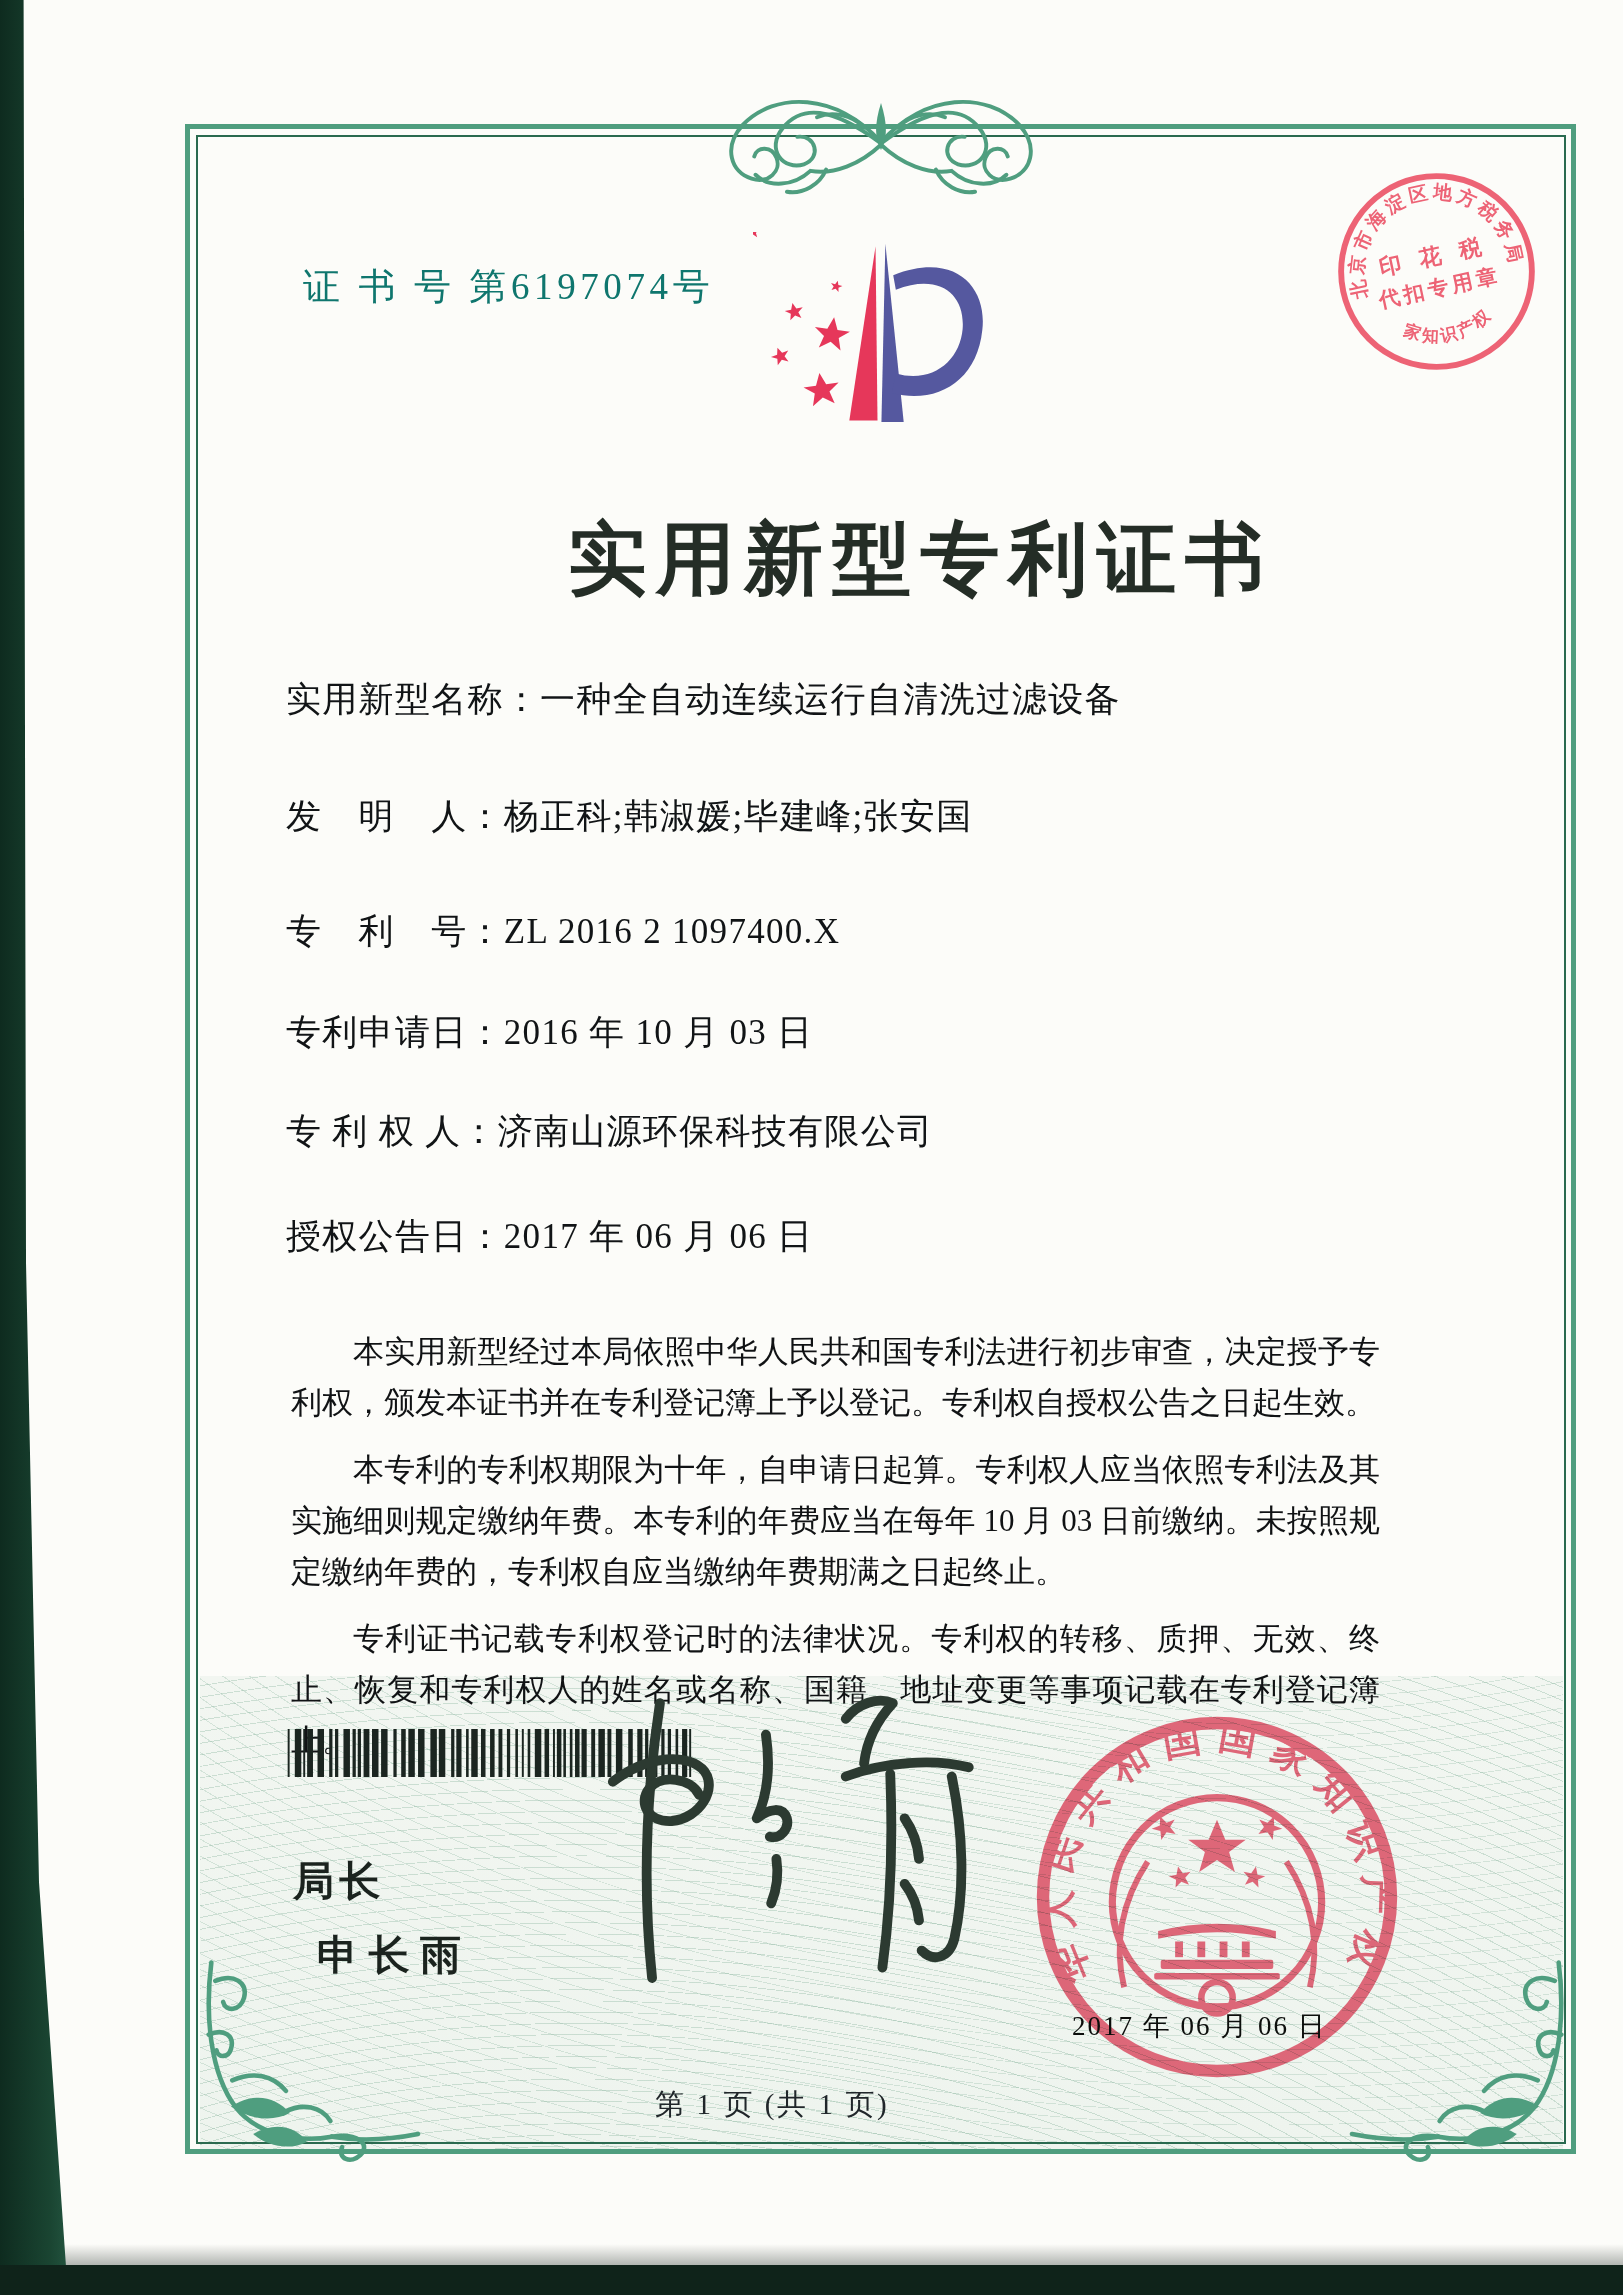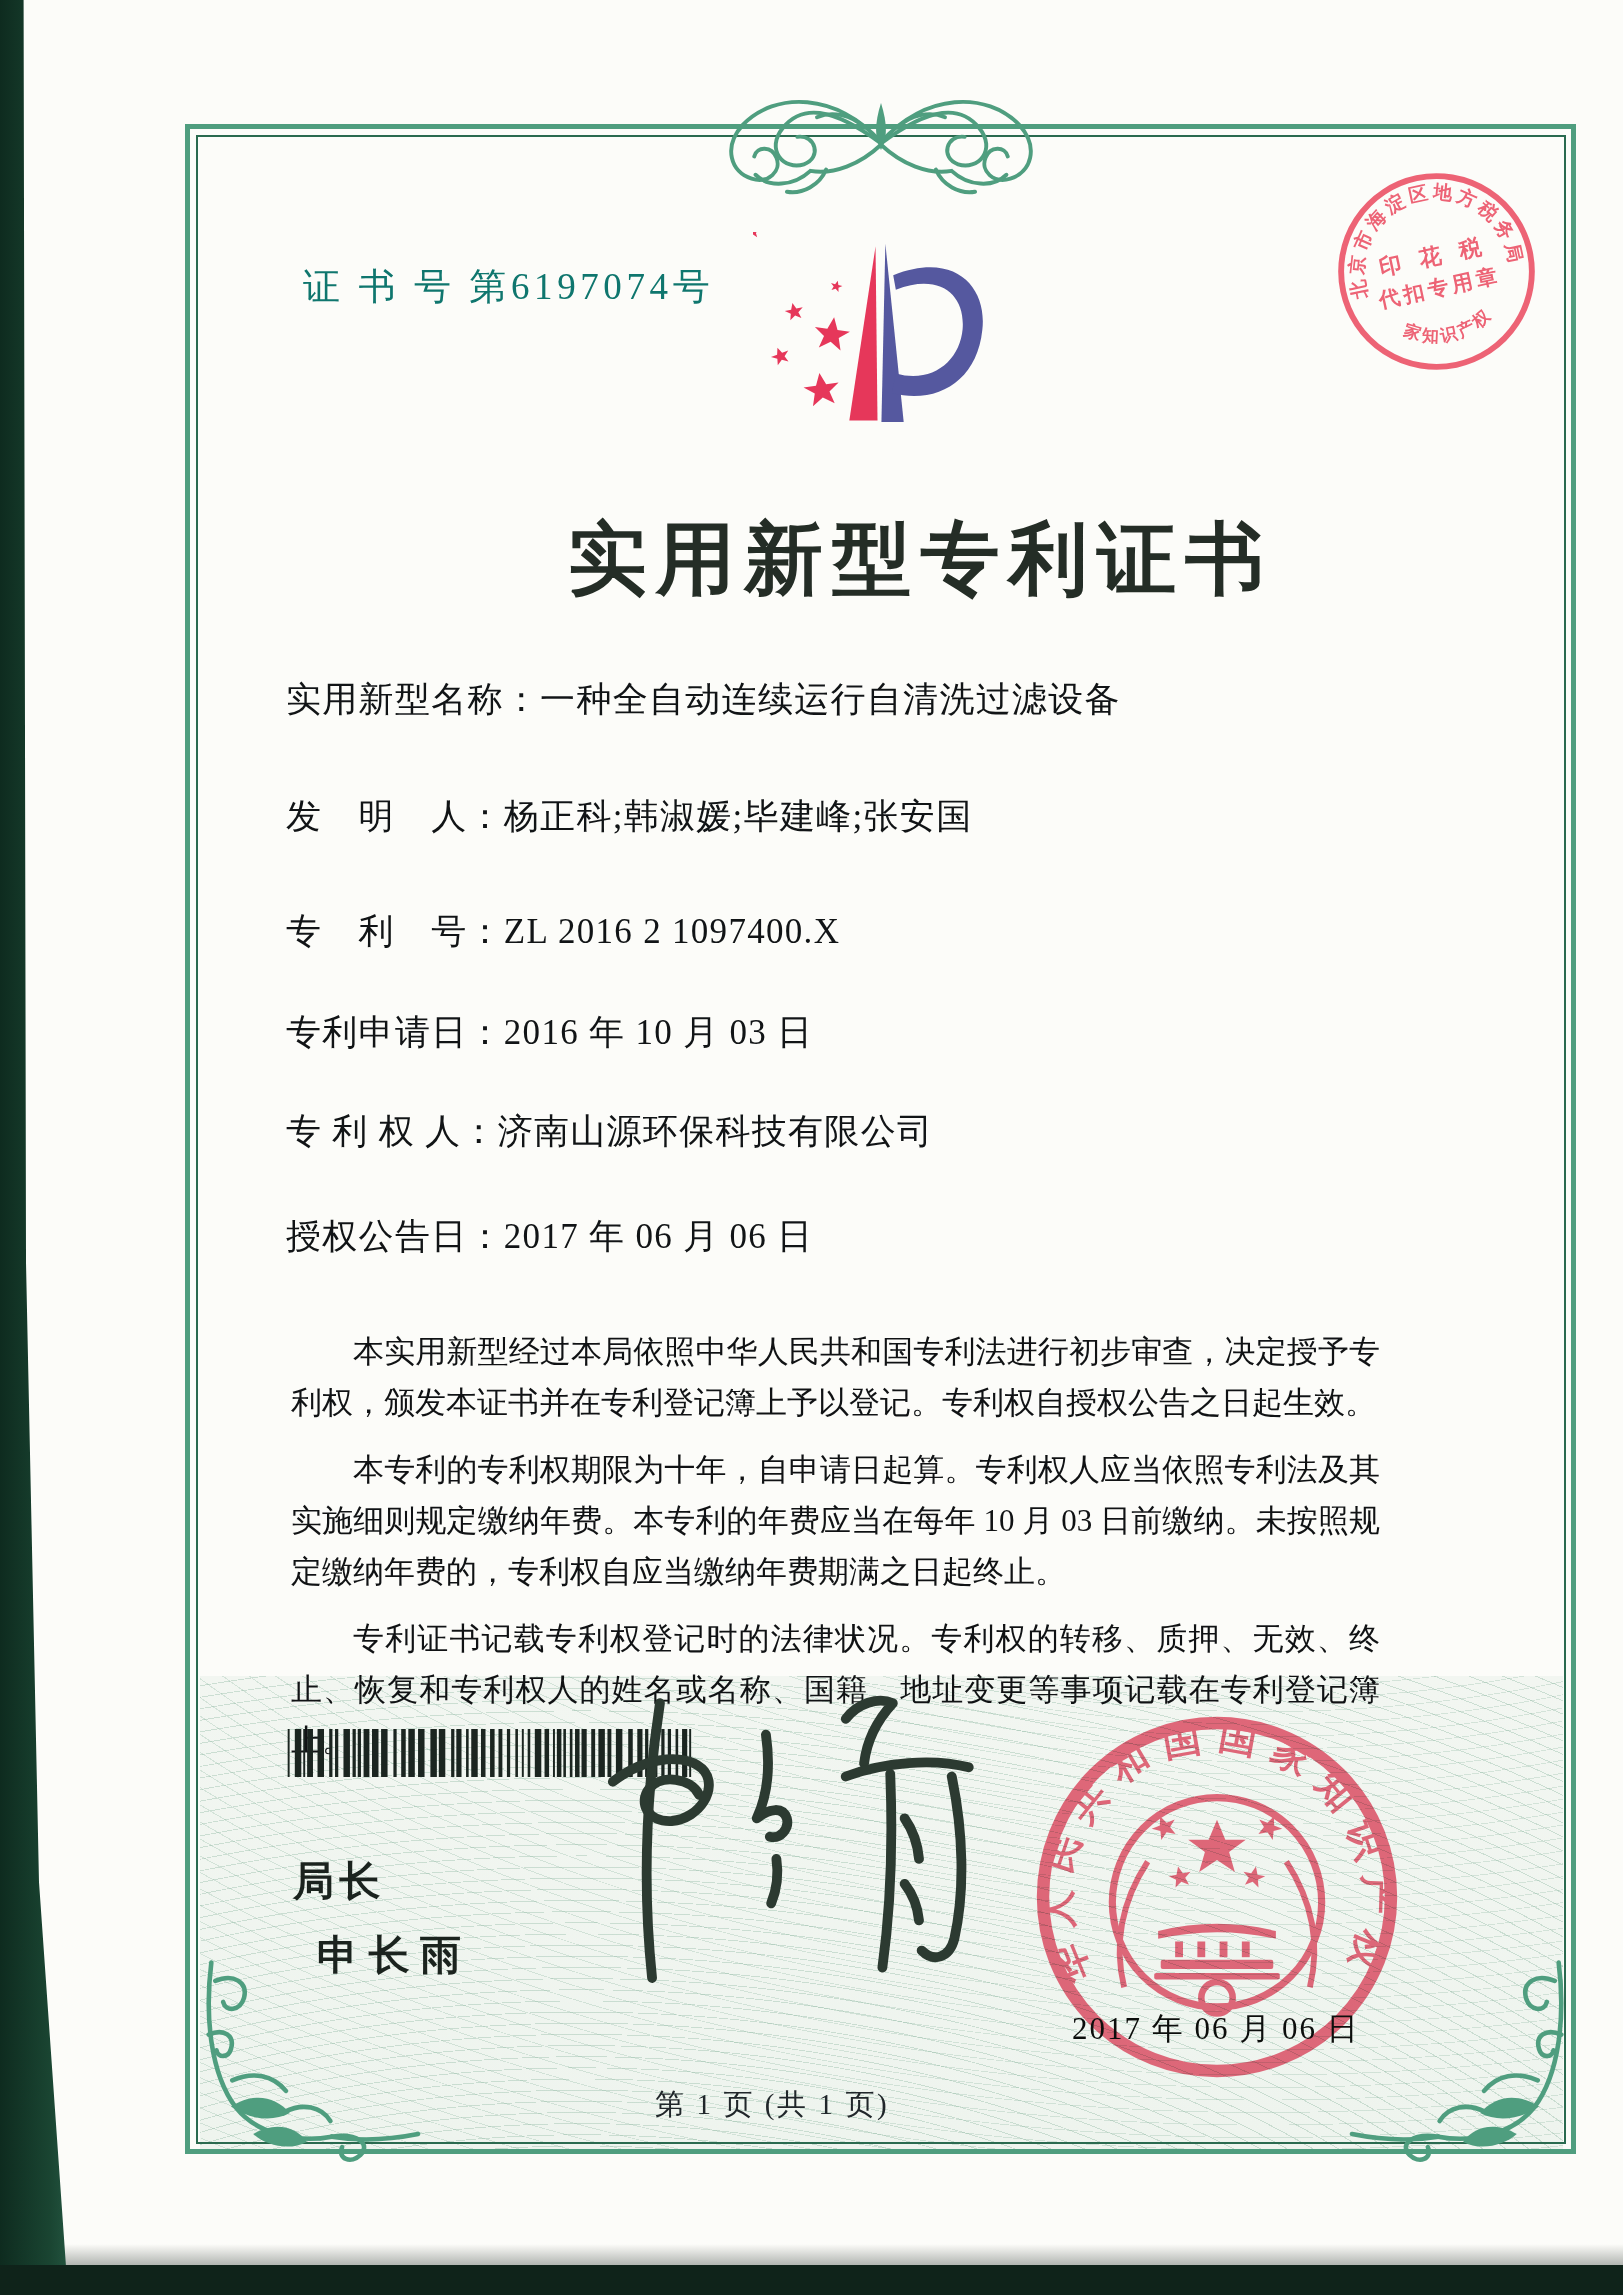--- a/index.html
+++ b/index.html
@@ -31,21 +31,21 @@
       linear-gradient(180deg,#f2f6f1,#eef4ee);}
   .cert-no{left:259px;top:262px;font-size:37px;letter-spacing:4.6px;color:#0f766e;z-index:5;margin-left:44px;}
   .title{left:185px;top:517px;width:1391px;text-align:center;font-size:79px;line-height:1.1;
     font-weight:bold;letter-spacing:9.2px;color:#242d26;z-index:5;padding-left:40px;}
   .field{left:286px;font-size:35px;line-height:41px;color:#111416;z-index:5;letter-spacing:1.3px;font-family:Liberation Serif, serif;}
   .body-text{left:275px;top:1310px;width:1121px;font-size:31px;line-height:51px;
     text-align:justify;text-justify:inter-ideograph;color:#101214;z-index:5;}
   .body-text p{margin:16px;text-indent:2em;}
   .director-label{left:293px;top:1854px;font-size:41px;font-weight:600;letter-spacing:5.2px;color:#1b231e;z-index:6;}
   .director-name{left:293px;top:1928px;font-size:41px;font-weight:600;letter-spacing:10.5px;color:#1b231e;z-index:6;margin-left:24px;}
-  .seal-date{left:1072px;top:2008px;font-size:31px;letter-spacing:2px;color:#0c0e0c;z-index:12;}
+  .seal-date{left:1072px;top:2008px;font-size:27px;letter-spacing:2px;color:#0c0e0c;z-index:12;}
   .footer{left:655px;top:2085px;width:353px;font-size:29px;letter-spacing:2.6px;color:#20262а;color:#20262a;z-index:6;}
   svg{display:block;}
   .orn{z-index:3;}
   .sig{z-index:7;}
   .seal{z-index:10;mix-blend-mode:multiply;}
   .stamp{z-index:8;mix-blend-mode:multiply;}
 </style>
 </head>
 <body>
 

